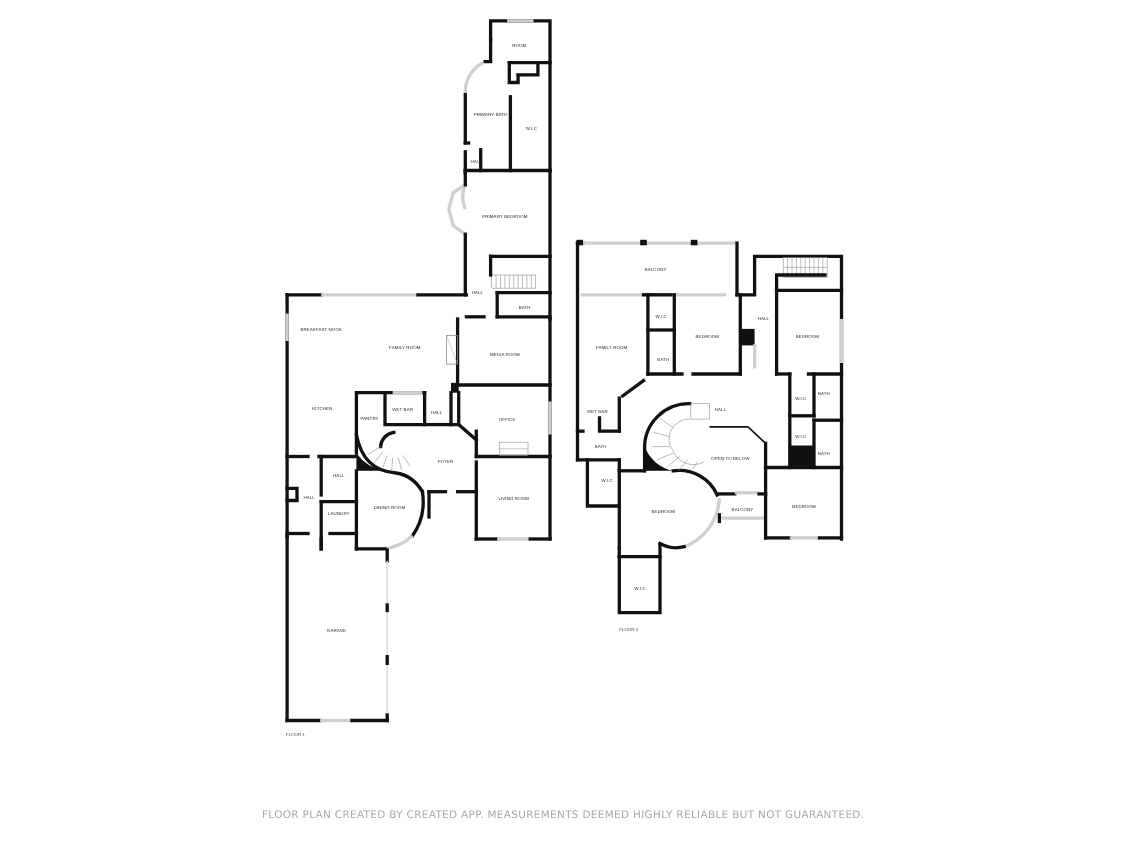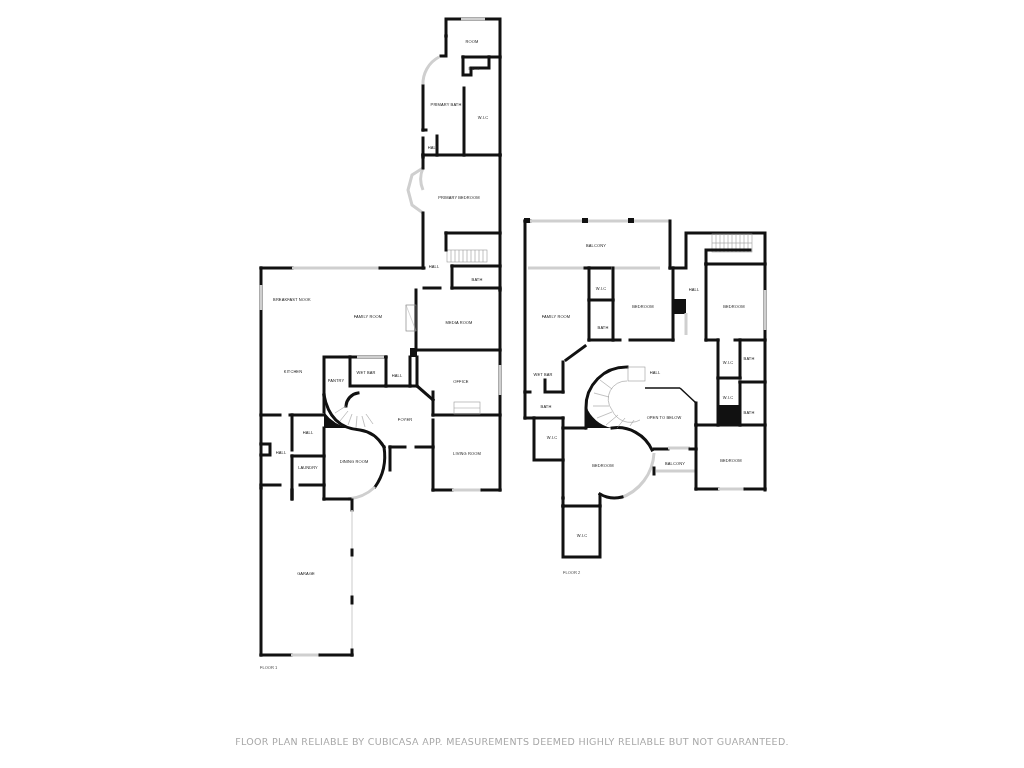--- a/index.html
+++ b/index.html
@@ -273,13 +273,13 @@
   <div class="lbl" style="left:749px;top:412px">BATH</div>
   <div class="lbl" style="left:664px;top:417px">OPEN TO BELOW</div>
   <div class="lbl" style="left:552px;top:437px">W.I.C</div>
   <div class="lbl" style="left:603px;top:465px">BEDROOM</div>
   <div class="lbl" style="left:675px;top:463px">BALCONY</div>
   <div class="lbl" style="left:731px;top:460px">BEDROOM</div>
   <div class="lbl" style="left:582px;top:535px">W.I.C</div>
   <div class="floor-lbl" style="left:563px;top:570px">FLOOR 2</div>
 </div>
 
-<div class="disclaimer">FLOOR PLAN RELIABLE BY CUBICASA APP. MEASUREMENTS DEEMED HIGHLY RELIABLE BUT NOT GUARANTEED.</div>
+<div class="disclaimer">FLOOR PLAN CREATED BY CREATED APP. MEASUREMENTS DEEMED HIGHLY RELIABLE BUT NOT GUARANTEED.</div>
 
 </body></html>

